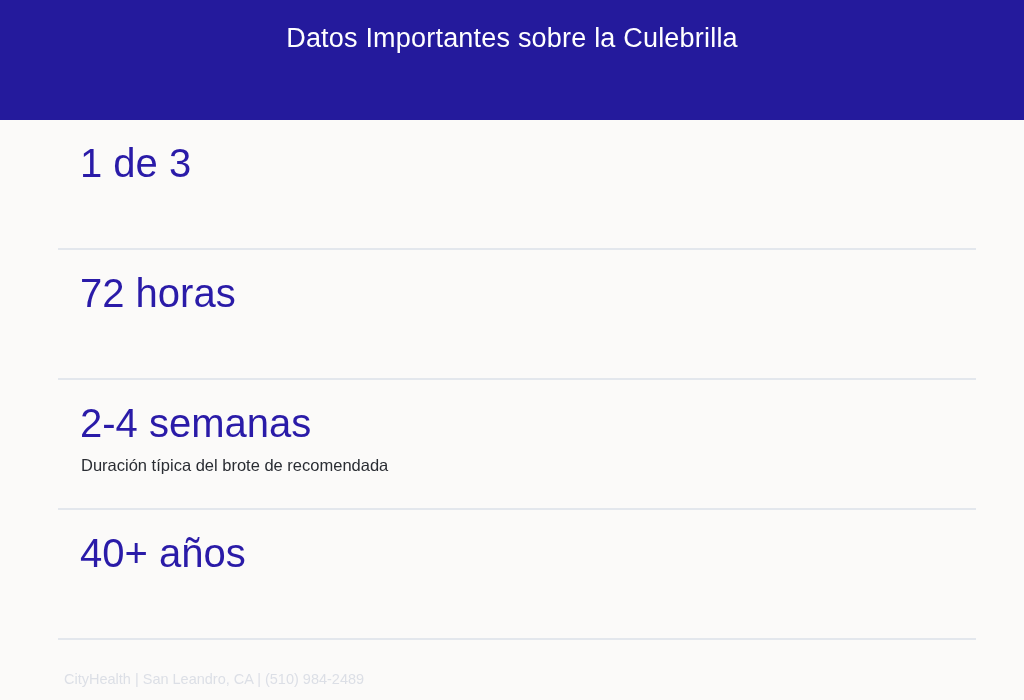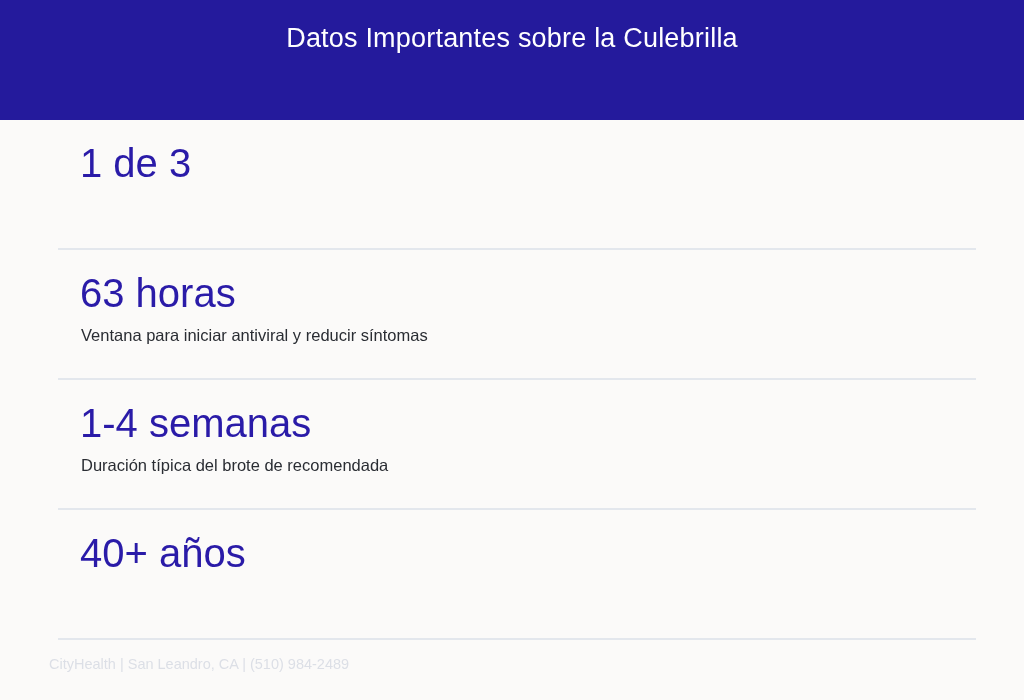--- a/index.html
+++ b/index.html
@@ -95,45 +95,44 @@
     position: relative;
     height: 55px;
     box-sizing: border-box;
     padding: 8px 48px 0 48px;
   }
   .footer-text {
     color: #dcdfe6;
     font-size: 14.5px;
     line-height: 20px;
     white-space: nowrap;
-    margin: 1px;
+    margin: 16px;
   }
 </style>
 </head>
 <body>
 
 <div class="infographic">
 
   <header class="header-band">
     <h1 class="header-title">Datos Importantes sobre la Culebrilla</h1>
   </header>
 
   <main class="stats-body">
 
     <section class="stat-block">
       <div class="stat-value">1 de 3</div>
     </section>
 
     <section class="stat-block">
-      <div class="stat-value">63 horas</div>
-      <div class="stat-label">Ventana para iniciar antiviral y reducir síntomas</div>
+      <div class="stat-value">72 horas</div>
     </section>
 
     <section class="stat-block">
-      <div class="stat-value">1-4 semanas</div>
+      <div class="stat-value">2-4 semanas</div>
       <div class="stat-label">Duración típica del brote de recomendada</div>
     </section>
 
     <section class="stat-block">
       <div class="stat-value">40+ años</div>
     </section>
 
   </main>
 
   <footer class="footer">

